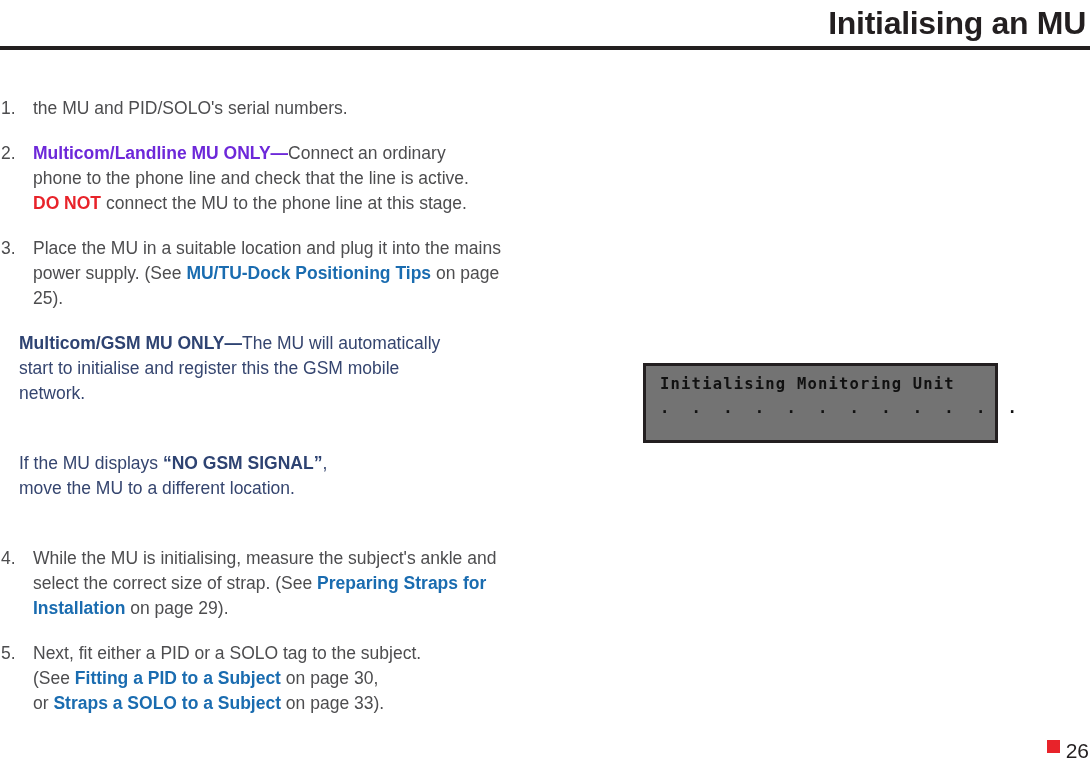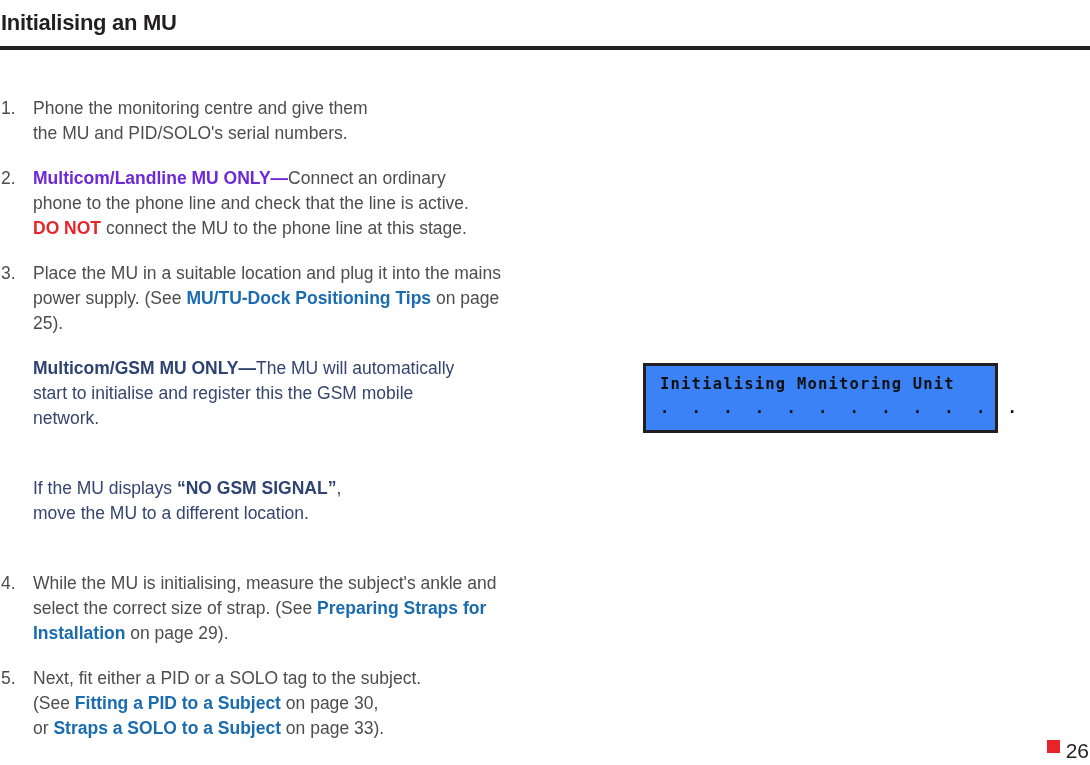--- a/index.html
+++ b/index.html
@@ -17,28 +17,29 @@
   }
 
   
   .page-header {
     position: absolute;
     left: 0;
     top: 0;
     width: 1090px;
   }
   .page-title {
-    font-size: 22px;
+    font-size: 32px;
     font-weight: bold;
     color: #231f20;
     letter-spacing: -0.3px;
     line-height: 42px;
     margin: 0;
     padding: 2px 4px 0 1px;
     white-space: nowrap;
+    text-align: right;
   }
   .header-rule {
     position: absolute;
     left: 0;
     top: 46px;
     width: 1090px;
     height: 4px;
     background: #231f20;
   }
 
@@ -76,36 +77,36 @@
   }
 
   
   .b        { font-weight: bold; color: #6d28d9; }
   .red      { font-weight: bold; color: #e8232a; }
   .link     { font-weight: bold; color: #1a6cb0; }
   .navy     { color: #35456f; }
   .navy-b    { font-weight: bold; color: #2e4372; }
 
   .note-block {
-    padding-left: 33px;
+    padding-left: 19px;
     margin-bottom: 20px;
     font-size: 17.5px;
     line-height: 25px;
     color: #35456f;
   }
   .note-block p { margin: 0; }
 
   
   .lcd-panel {
     position: absolute;
     left: 643px;
     top: 363px;
     width: 355px;
-    height: 70px;
-    background: #3b82f6;
+    height: 80px;
+    background: #737373;
     border: 3px solid #231f20;
     box-sizing: border-box;
   }
   .lcd-line {
     font-family: "DejaVu Sans Mono", "Liberation Mono", monospace;
     font-size: 15.5px;
     font-weight: bold;
     color: #111111;
     letter-spacing: 1.2px;
     white-space: pre;
@@ -141,21 +142,20 @@
 <div class="page-header">
   <h1 class="page-title">Initialising an MU</h1>
   <div class="header-rule"></div>
 </div>
 
 <div class="content">
 
   <div class="step">
     <span class="step-number">1.</span>
     <div class="step-body">
-      <p>Phone the monitoring centre and give them</p>
       <p>the MU and PID/SOLO's serial numbers.</p>
     </div>
   </div>
 
   <div class="step">
     <span class="step-number">2.</span>
     <div class="step-body">
       <p><span class="b">Multicom/Landline MU ONLY—</span><span>Connect an ordinary</span></p>
       <p>phone to the phone line and check that the line is active.</p>
       <p><span class="red">DO NOT</span><span> connect the MU to the phone line at this stage.</span></p>

